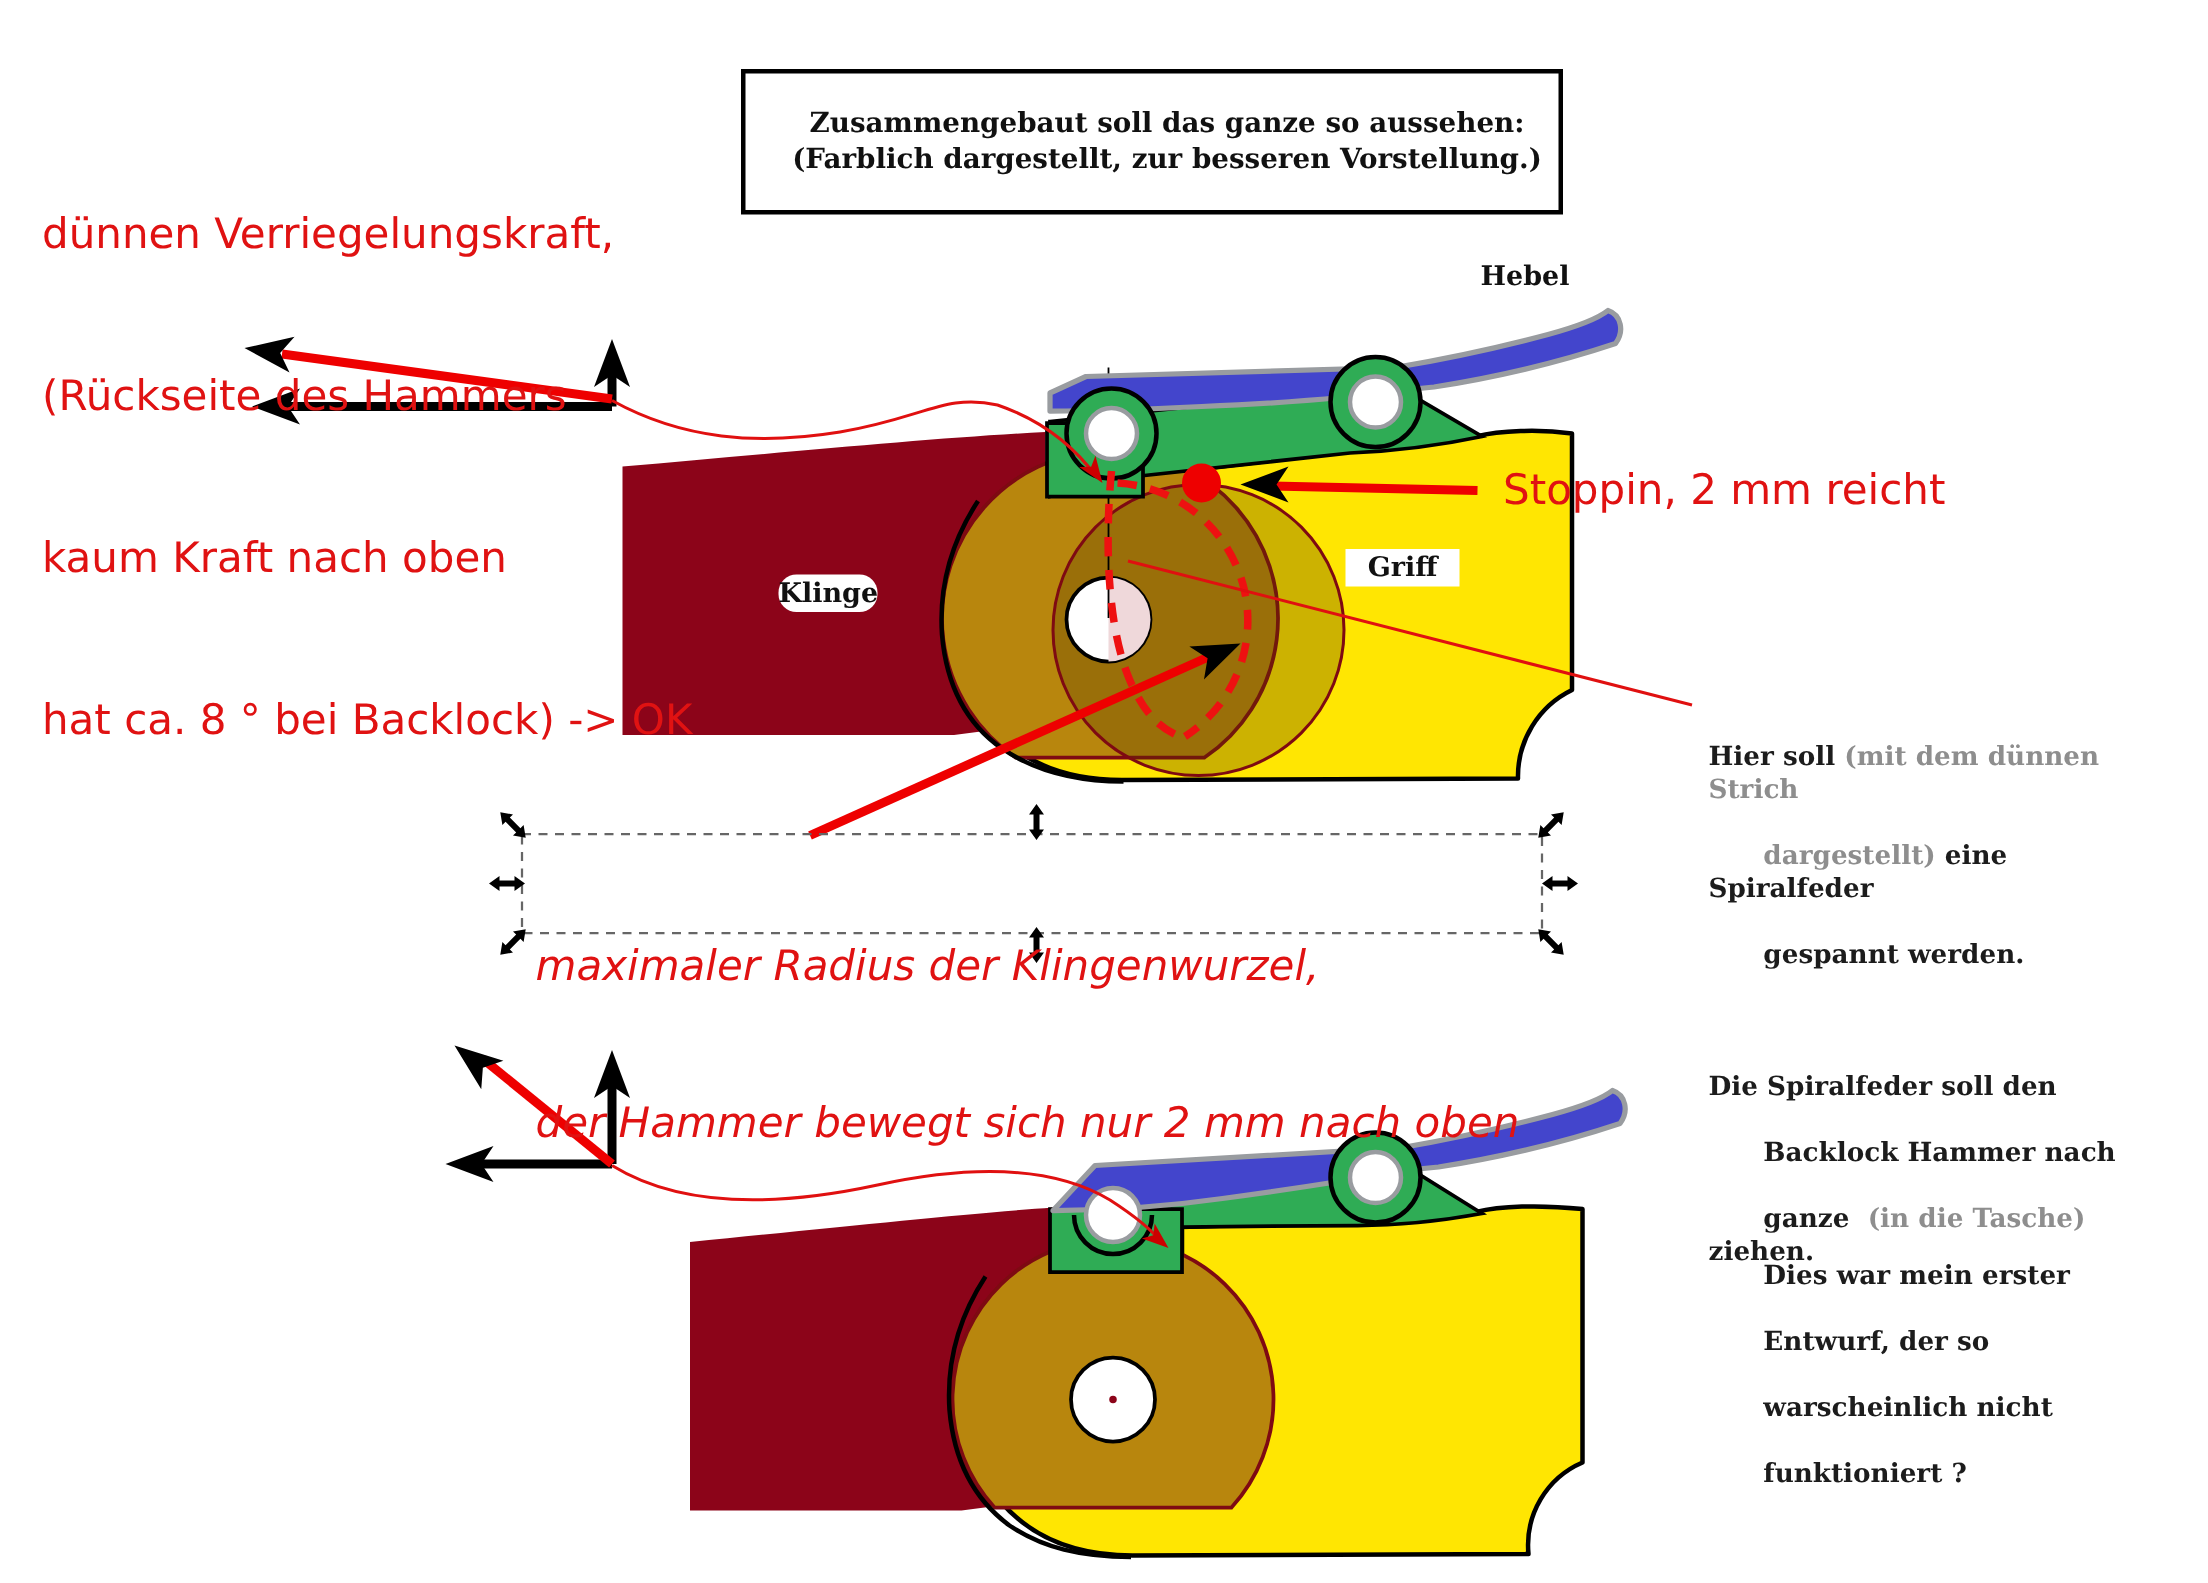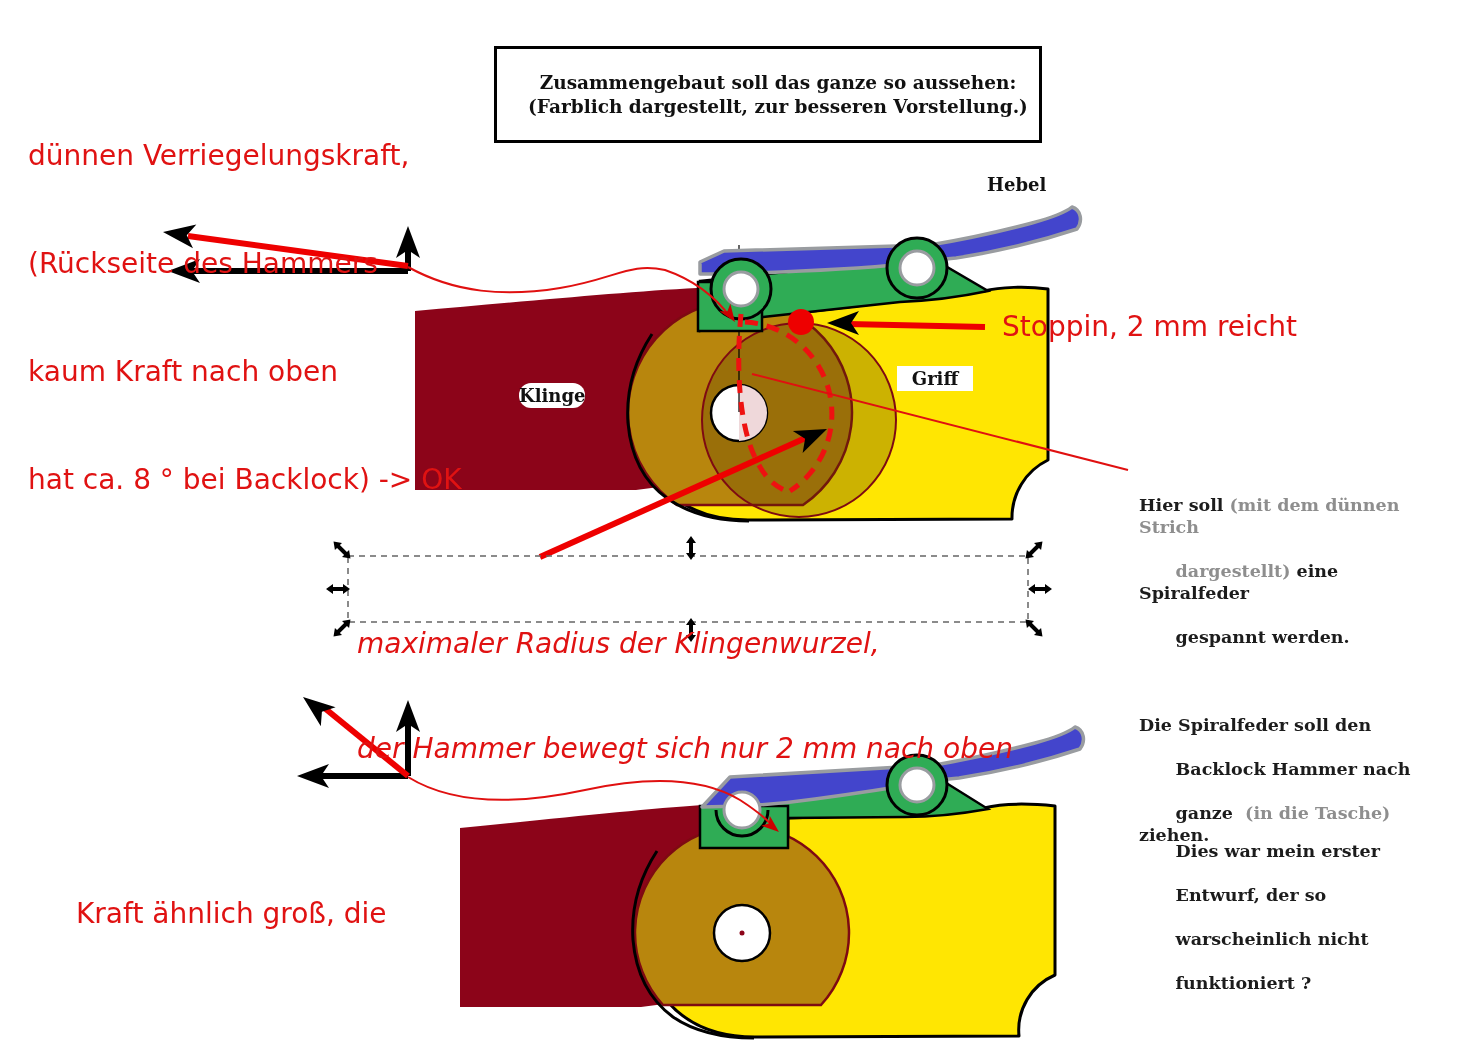--- a/index.html
+++ b/index.html
@@ -180,21 +180,20 @@
   <div class="txt serif-note" style="left:1139px;top:450px;width:310px;">
     <div><span>Hier soll </span><span class="gray">(mit dem dünnen Strich</span><br>
       <span class="gray">dargestellt)</span><span> eine Spiralfeder</span><br>
       <span>gespannt werden.</span></div>
     <div class="p2"><span>Die Spiralfeder soll den</span><br>
       <span>Backlock Hammer nach</span><br>
       <span>ganze </span><span class="gray"> (in die Tasche)</span><span> ziehen.</span></div>
   </div>
 
   <div class="txt red-note" style="left:76px;top:824px;">
-    <div>Kraft ähnlich groß, die</div>
     
     
     
   </div>
 
   <div class="txt serif-note" style="left:1139px;top:774px;width:300px;">
     <div>
       <span>Dies war mein erster</span><br>
       <span>Entwurf, der so</span><br>
       <span>warscheinlich nicht</span><br>

